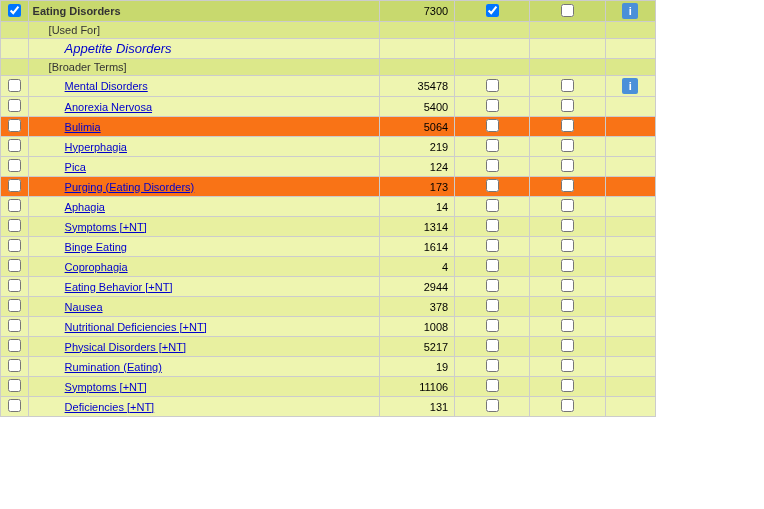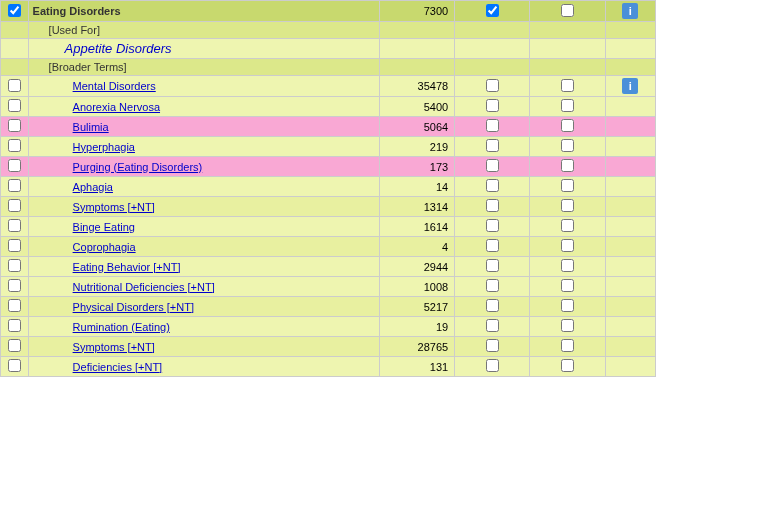--- a/index.html
+++ b/index.html
@@ -27,42 +27,41 @@
     .row-section-header {
       background-color: #dce88a;
     }
     .row-used-for {
       background-color: #eef5b0;
     }
     .row-item {
       background-color: #eef5b0;
     }
     .row-item-alt {
-      background-color: #f9a8d4;
+      background-color: #f97316;
     }
     .row-related-header {
       background-color: #dce88a;
     }
     .row-related {
       background-color: #eef5b0;
     }
     .row-related-alt {
       background-color: #e8f0a0;
     }
     .col-checkbox { width: 22px; text-align: center; }
     .col-label { width: 280px; }
     .col-count { width: 60px; text-align: right; padding-right: 6px; }
     .col-cb1 { width: 60px; text-align: center; }
     .col-cb2 { width: 60px; text-align: center; }
     .col-info { width: 40px; text-align: center; }
     a {
       color: #0000cc;
       text-decoration: underline;
       cursor: pointer;
-      margin-left: 8px;
     }
     .section-label {
       color: #333;
       font-style: normal;
     }
     .used-for-text {
       color: #0000cc;
       font-style: italic;
       font-size: 13px;
     }
@@ -187,20 +186,28 @@
       <td class="col-info"></td>
     </tr>
     <tr class="row-item">
       <td class="col-checkbox"><input type="checkbox" style=""></td>
       <td class="col-label indent2"><a>Hyperphagia</a></td>
       <td class="col-count">219</td>
       <td class="col-cb1"><input type="checkbox" style=""></td>
       <td class="col-cb2"><input type="checkbox" style=""></td>
       <td class="col-info"></td>
     </tr>
+    <tr class="row-item">
+      <td class="col-checkbox"><input type="checkbox" style=""></td>
+      <td class="col-label indent2"><a>Pica</a></td>
+      <td class="col-count">124</td>
+      <td class="col-cb1"><input type="checkbox" style=""></td>
+      <td class="col-cb2"><input type="checkbox" style=""></td>
+      <td class="col-info"></td>
+    </tr>
     <tr class="row-item-alt">
       <td class="col-checkbox"><input type="checkbox" style=""></td>
       <td class="col-label indent2"><a>Purging (Eating Disorders)</a></td>
       <td class="col-count">173</td>
       <td class="col-cb1"><input type="checkbox" style=""></td>
       <td class="col-cb2"><input type="checkbox" style=""></td>
       <td class="col-info"></td>
     </tr>
 
 
@@ -237,20 +244,28 @@
       <td class="col-info"></td>
     </tr>
     <tr class="row-related">
       <td class="col-checkbox"><input type="checkbox" style=""></td>
       <td class="col-label indent2"><a>Eating Behavior [+NT]</a></td>
       <td class="col-count">2944</td>
       <td class="col-cb1"><input type="checkbox" style=""></td>
       <td class="col-cb2"><input type="checkbox" style=""></td>
       <td class="col-info"></td>
     </tr>
+    <tr class="row-related-alt">
+      <td class="col-checkbox"><input type="checkbox" style=""></td>
+      <td class="col-label indent2"><a>Nausea</a></td>
+      <td class="col-count">378</td>
+      <td class="col-cb1"><input type="checkbox" style=""></td>
+      <td class="col-cb2"><input type="checkbox" style=""></td>
+      <td class="col-info"></td>
+    </tr>
     <tr class="row-related">
       <td class="col-checkbox"><input type="checkbox" style=""></td>
       <td class="col-label indent2"><a>Nutritional Deficiencies [+NT]</a></td>
       <td class="col-count">1008</td>
       <td class="col-cb1"><input type="checkbox" style=""></td>
       <td class="col-cb2"><input type="checkbox" style=""></td>
       <td class="col-info"></td>
     </tr>
     <tr class="row-related-alt">
       <td class="col-checkbox"><input type="checkbox" style=""></td>
@@ -264,21 +279,21 @@
       <td class="col-checkbox"><input type="checkbox" style=""></td>
       <td class="col-label indent2"><a>Rumination (Eating)</a></td>
       <td class="col-count">19</td>
       <td class="col-cb1"><input type="checkbox" style=""></td>
       <td class="col-cb2"><input type="checkbox" style=""></td>
       <td class="col-info"></td>
     </tr>
     <tr class="row-related-alt">
       <td class="col-checkbox"><input type="checkbox" style=""></td>
       <td class="col-label indent2"><a>Symptoms [+NT]</a></td>
-      <td class="col-count">28765</td>
+      <td class="col-count">11106</td>
       <td class="col-cb1"><input type="checkbox" style=""></td>
       <td class="col-cb2"><input type="checkbox" style=""></td>
       <td class="col-info"></td>
     </tr>
     <tr class="row-related">
       <td class="col-checkbox"><input type="checkbox" style=""></td>
       <td class="col-label indent2"><a>Deficiencies [+NT]</a></td>
       <td class="col-count">131</td>
       <td class="col-cb1"><input type="checkbox" style=""></td>
       <td class="col-cb2"><input type="checkbox" style=""></td>

